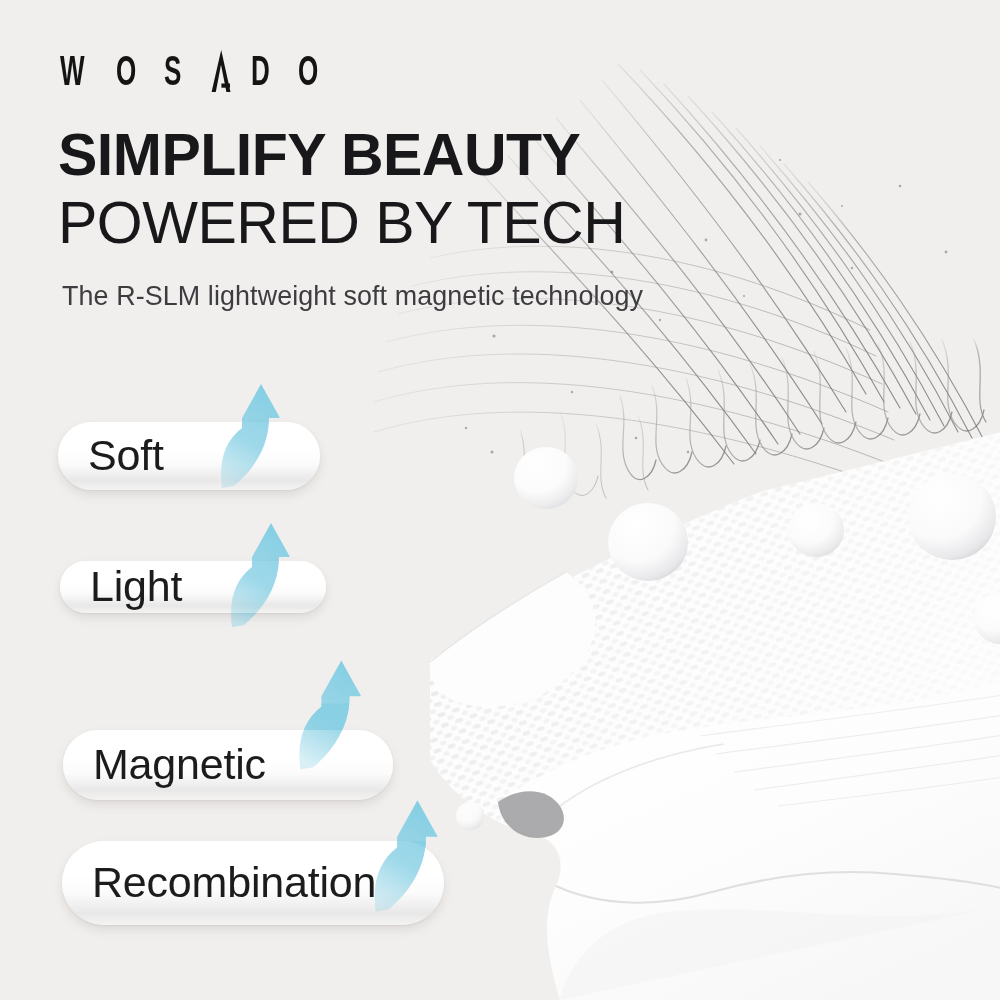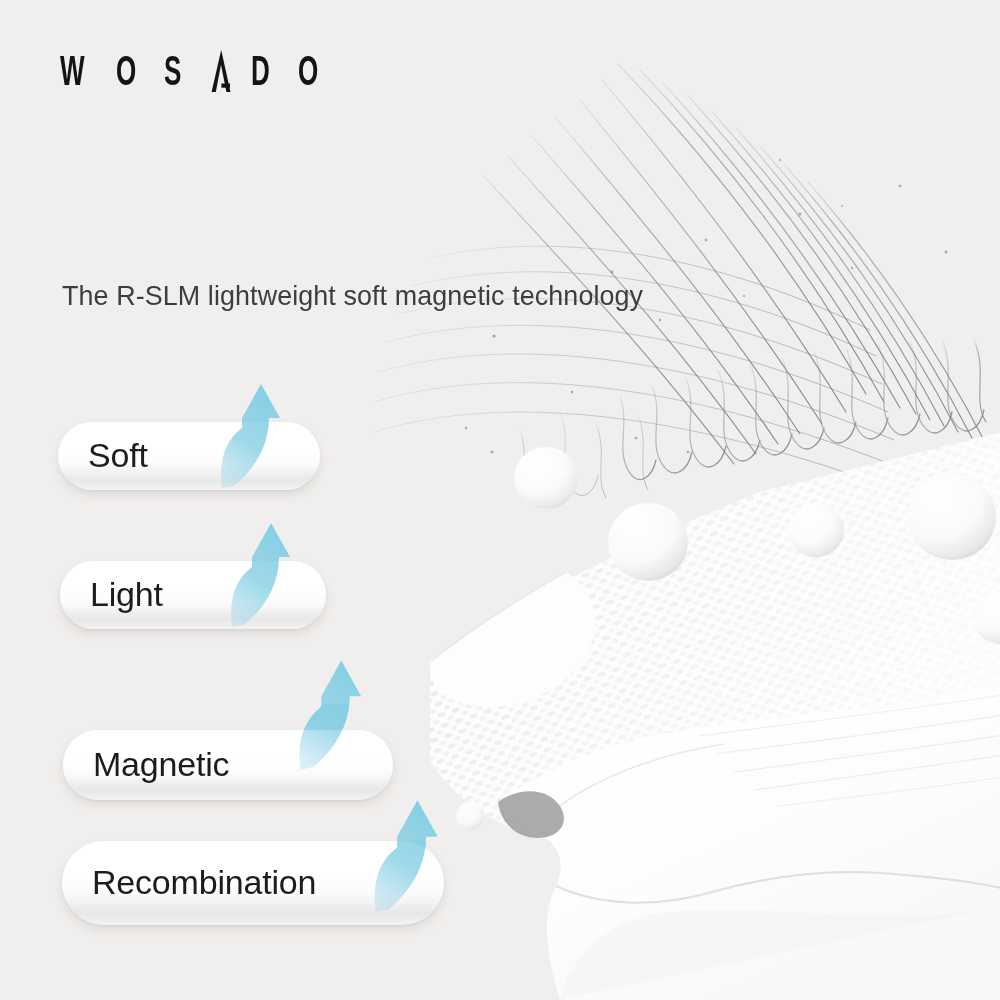--- a/index.html
+++ b/index.html
@@ -108,21 +108,21 @@
         #e9e8e8 86%,
         #f4f3f2 100%);
     box-shadow:
        0 5px 10px rgba(120,115,110,0.16),
        0 1px 2px rgba(120,115,110,0.10),
        inset 0 1px 0 rgba(255,255,255,0.95);
     display: flex;
     align-items: center;
   }
   .pill-label {
-    font-size: 34px;
+    font-size: 43px;
     line-height: 38px;
     font-weight: 400;
     color: #1c1c1c;
     letter-spacing: -0.2px;
     white-space: nowrap;
     padding-left: 30px;
     margin-top: -2px;
   }
   .pill-arrow {
     position: absolute;
@@ -319,20 +319,24 @@
     <span class="logo-a-wrap">
       <svg width="27" height="42" viewBox="0 0 27 42" aria-hidden="true">
         <path d="M13.2 0 L22.5 42 L18.4 42 L13.0 14.8 L7.8 42 L3.6 42 Z" fill="#141414"></path>
         <rect x="13.4" y="33.5" width="8.6" height="4.2" fill="#141414"></rect>
       </svg>
     </span>
     <span class="logo-letter">D</span>
     <span class="logo-letter">O</span>
   </div>
 
+  <div id="headline">
+    <div class="head-line-1">SIMPLIFY BEAUTY</div>
+    <div class="head-line-2">POWERED BY TECH</div>
+  </div>
 
   <div id="subtitle">The R-SLM lightweight soft magnetic technology</div>
 
   <div id="feature-list">
       <div class="pill-group" style="left: 0px; top: 0px;">
         <svg class="pill-arrow" width="86" height="108" viewBox="0 0 86 108" style="left: 212px; top: 382px;">
           <defs>
             <linearGradient id="ag0" x1="0.25" y1="1" x2="0.6" y2="0">
               <stop offset="0%" stop-color="#86cfe4" stop-opacity="0.18"></stop>
               <stop offset="38%" stop-color="#86cfe4" stop-opacity="0.75"></stop>
@@ -364,21 +368,21 @@
         <svg class="pill-arrow" width="86" height="110" viewBox="0 0 86 108" style="left: 222px; top: 520px;">
           <defs>
             <linearGradient id="ag1" x1="0.25" y1="1" x2="0.6" y2="0">
               <stop offset="0%" stop-color="#86cfe4" stop-opacity="0.18"></stop>
               <stop offset="38%" stop-color="#86cfe4" stop-opacity="0.75"></stop>
               <stop offset="100%" stop-color="#86cfe4" stop-opacity="1"></stop>
             </linearGradient>
           </defs>
           <path d="M10 106 C 6 78 14 58 30 46 L 30 36 L 49 2 L 68 36 L 57 36 C 57 62 44 86 22 104 Z" fill="url(#ag1)"></path>
         </svg>
-        <div class="pill" style="left: 60px; top: 561px; width: 266px; height: 68px;">
+        <div class="pill" style="left: 60px; top: 561px; width: 266px; height: 52px;">
           <span class="pill-label">Light</span>
         </div>
         <svg class="pill-arrow" width="86" height="110" viewBox="0 0 86 108" style="left: 222px; top: 520px;">
           <defs>
             <linearGradient id="at1" x1="0.25" y1="1" x2="0.6" y2="0">
               <stop offset="0%" stop-color="#86cfe4" stop-opacity="0.30"></stop>
               <stop offset="45%" stop-color="#86cfe4" stop-opacity="0.80"></stop>
               <stop offset="100%" stop-color="#86cfe4" stop-opacity="0.95"></stop>
             </linearGradient>
             <clipPath id="ct1">

